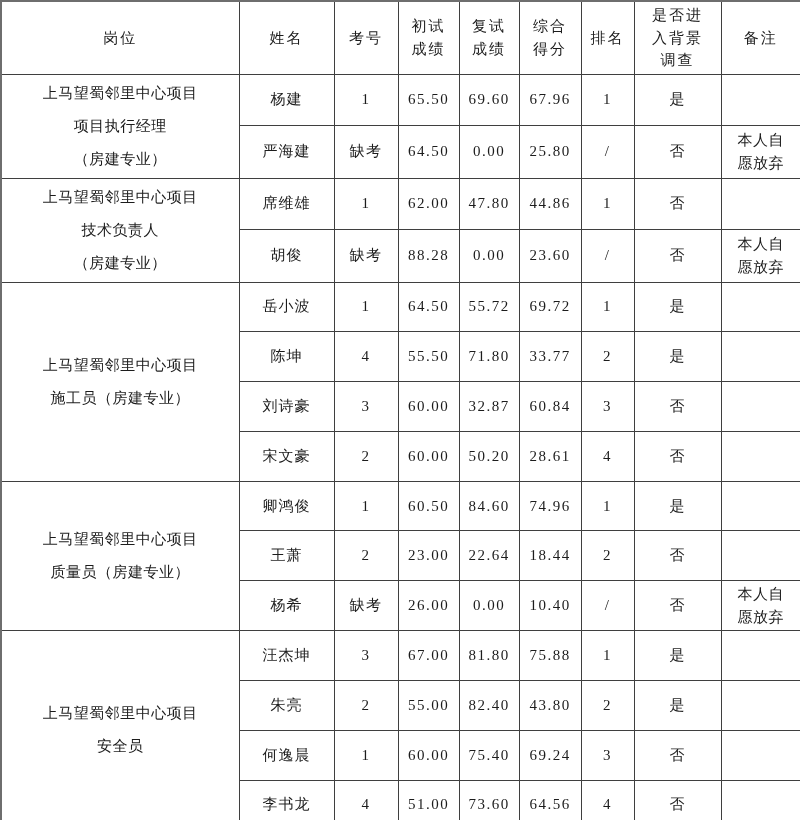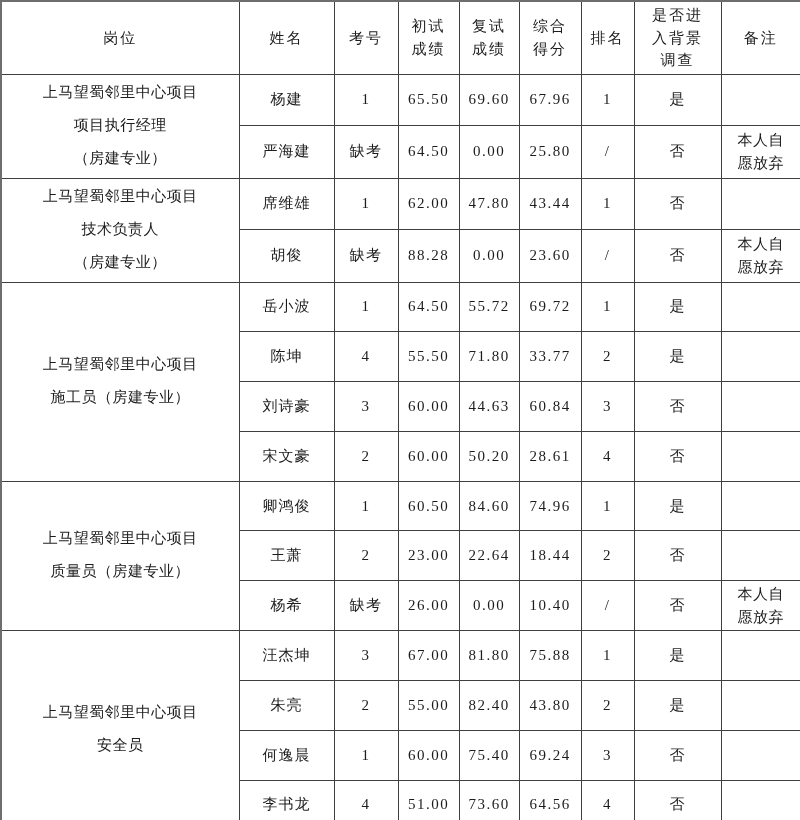--- a/index.html
+++ b/index.html
@@ -36,21 +36,20 @@
   table.results thead th {
     line-height: 1.5;
     letter-spacing: 2px;
   }
   table.results tbody tr {
     height: 49.8px;
   }
   td.pos-cell {
     line-height: 2.2;
     letter-spacing: 0.5px;
-    font-family: Liberation Mono, monospace;
   }
   td.name-cell {
     letter-spacing: 1px;
   }
   td.num-cell {
     letter-spacing: 1.5px;
   }
   td.remark-cell {
     line-height: 1.5;
     letter-spacing: 0.5px;
@@ -115,21 +114,21 @@
 愿放弃</td>
       </tr>
       <tr>
         <td rowspan="2" class="pos-cell">上马望蜀邻里中心项目
 技术负责人
 （房建专业）</td>
         <td class="name-cell">席维雄</td>
         <td class="num-cell">1</td>
         <td class="num-cell">62.00</td>
         <td class="num-cell">47.80</td>
-        <td class="num-cell">43.44</td>
+        <td class="num-cell">44.86</td>
         <td class="num-cell">1</td>
         <td class="name-cell">否</td>
         <td class="remark-cell"></td>
       </tr>
       <tr>
         <td class="name-cell">胡俊</td>
         <td class="num-cell">缺考</td>
         <td class="num-cell">88.28</td>
         <td class="num-cell">0.00</td>
         <td class="num-cell">23.60</td>
@@ -157,21 +156,21 @@
         <td class="num-cell">71.80</td>
         <td class="num-cell">33.77</td>
         <td class="num-cell">2</td>
         <td class="name-cell">是</td>
         <td class="remark-cell"></td>
       </tr>
       <tr>
         <td class="name-cell">刘诗豪</td>
         <td class="num-cell">3</td>
         <td class="num-cell">60.00</td>
-        <td class="num-cell">44.63</td>
+        <td class="num-cell">32.87</td>
         <td class="num-cell">60.84</td>
         <td class="num-cell">3</td>
         <td class="name-cell">否</td>
         <td class="remark-cell"></td>
       </tr>
       <tr>
         <td class="name-cell">宋文豪</td>
         <td class="num-cell">2</td>
         <td class="num-cell">60.00</td>
         <td class="num-cell">50.20</td>

